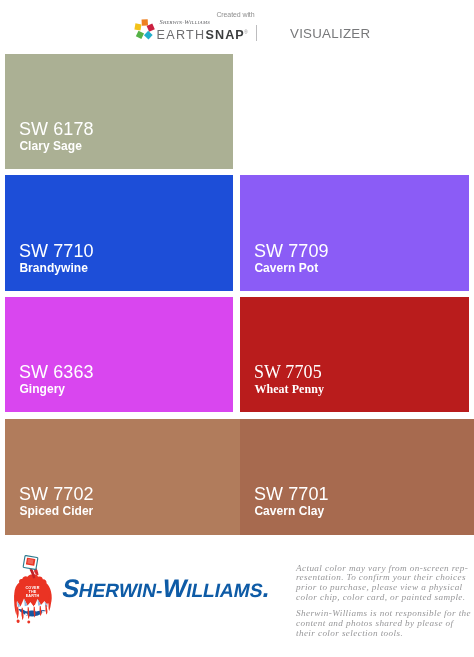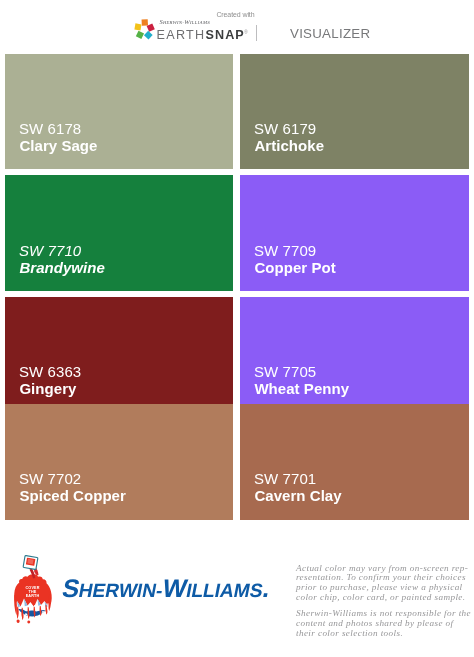--- a/index.html
+++ b/index.html
@@ -28,24 +28,24 @@
     line-height:11px;margin-left:28px;}
 
   
   .grid{position:absolute;left:5px;top:53.5px;width:464px;height:482px;}
   .swatch{position:absolute;width:228px;height:115.5px;}
   .swatch.c1{left:0;}
   .swatch.c2{left:235px;width:229px;}
   .swatch.r1{top:0;}
   .swatch.r2{top:121.5px;}
   .swatch.r3{top:243px;}
-  .swatch.r4{top:350px;height:116.5px;}
-  .sw-code{position:absolute;left:13.9px;top:69.5px;font-size:15px;color:#ffffff;
+  .swatch.r4{top:365px;height:116.5px;padding-left:24px;}
+  .sw-code{position:absolute;left:13.9px;top:69.5px;font-size:18px;color:#ffffff;
     font-weight:400;letter-spacing:.1px;line-height:12px;}
-  .sw-name{position:absolute;left:14.4px;top:86.8px;font-size:15px;color:#ffffff;
+  .sw-name{position:absolute;left:14.4px;top:86.8px;font-size:12px;color:#ffffff;
     font-weight:700;letter-spacing:.05px;line-height:12px;}
 
   
   .footer{position:absolute;left:0;top:0;width:474px;height:657px;}
   .ctelogo{position:absolute;left:13px;top:553px;width:40px;height:72px;}
   .wordmark{position:absolute;left:59.5px;top:580px;width:215px;height:22px;
     font-family:"Liberation Sans",sans-serif;font-weight:700;font-size:19.2px;
     color:#0e5ba6;letter-spacing:-.05px;line-height:16px;white-space:nowrap;
     transform:skewX(-11deg);transform-origin:left bottom;}
   .wordmark .wm-cap{font-size:25.3px;}
@@ -79,43 +79,39 @@
     <div class="colorsnap"><span class="cs-light">EARTH</span><span class="cs-bold">SNAP</span><span class="cs-reg">®</span></div>
     <div class="hdivider"></div>
     <div class="visualizer">VISUALIZER</div>
   </div>
 
   <div class="grid">
     <div class="swatch c1 r1" style="background: rgb(171, 176, 148);">
       <div class="sw-code">SW 6178</div>
       <div class="sw-name">Clary Sage</div>
     </div>
-    <div class="swatch c2 r1" style="background: rgb(126, 130, 101);">
-      <div class="sw-code">SW 6179</div>
-      <div class="sw-name">Artichoke</div>
-    </div>
-    <div class="swatch c1 r2" style="background: #15803d; font-style: italic;">
+    <div class="swatch c1 r2" style="background: #1d4ed8;">
       <div class="sw-code">SW 7710</div>
       <div class="sw-name">Brandywine</div>
     </div>
     <div class="swatch c2 r2" style="background: #8b5cf6;">
       <div class="sw-code">SW 7709</div>
-      <div class="sw-name">Copper Pot</div>
-    </div>
-    <div class="swatch c1 r3" style="background: #7f1d1d;">
+      <div class="sw-name">Cavern Pot</div>
+    </div>
+    <div class="swatch c1 r3" style="background: #d946ef;">
       <div class="sw-code">SW 6363</div>
       <div class="sw-name">Gingery</div>
     </div>
-    <div class="swatch c2 r3" style="background: #8b5cf6;">
+    <div class="swatch c2 r3" style="background: #b91c1c; font-family: Liberation Serif, serif;">
       <div class="sw-code">SW 7705</div>
       <div class="sw-name">Wheat Penny</div>
     </div>
     <div class="swatch c1 r4" style="background: rgb(177, 124, 92);">
       <div class="sw-code">SW 7702</div>
-      <div class="sw-name">Spiced Copper</div>
+      <div class="sw-name">Spiced Cider</div>
     </div>
     <div class="swatch c2 r4" style="background: rgb(167, 106, 79);">
       <div class="sw-code">SW 7701</div>
       <div class="sw-name">Cavern Clay</div>
     </div>
   </div>
 
   <div class="footer">
     <div class="ctelogo">
       <svg viewBox="0 0 160 288" width="40" height="72" aria-hidden="true">

